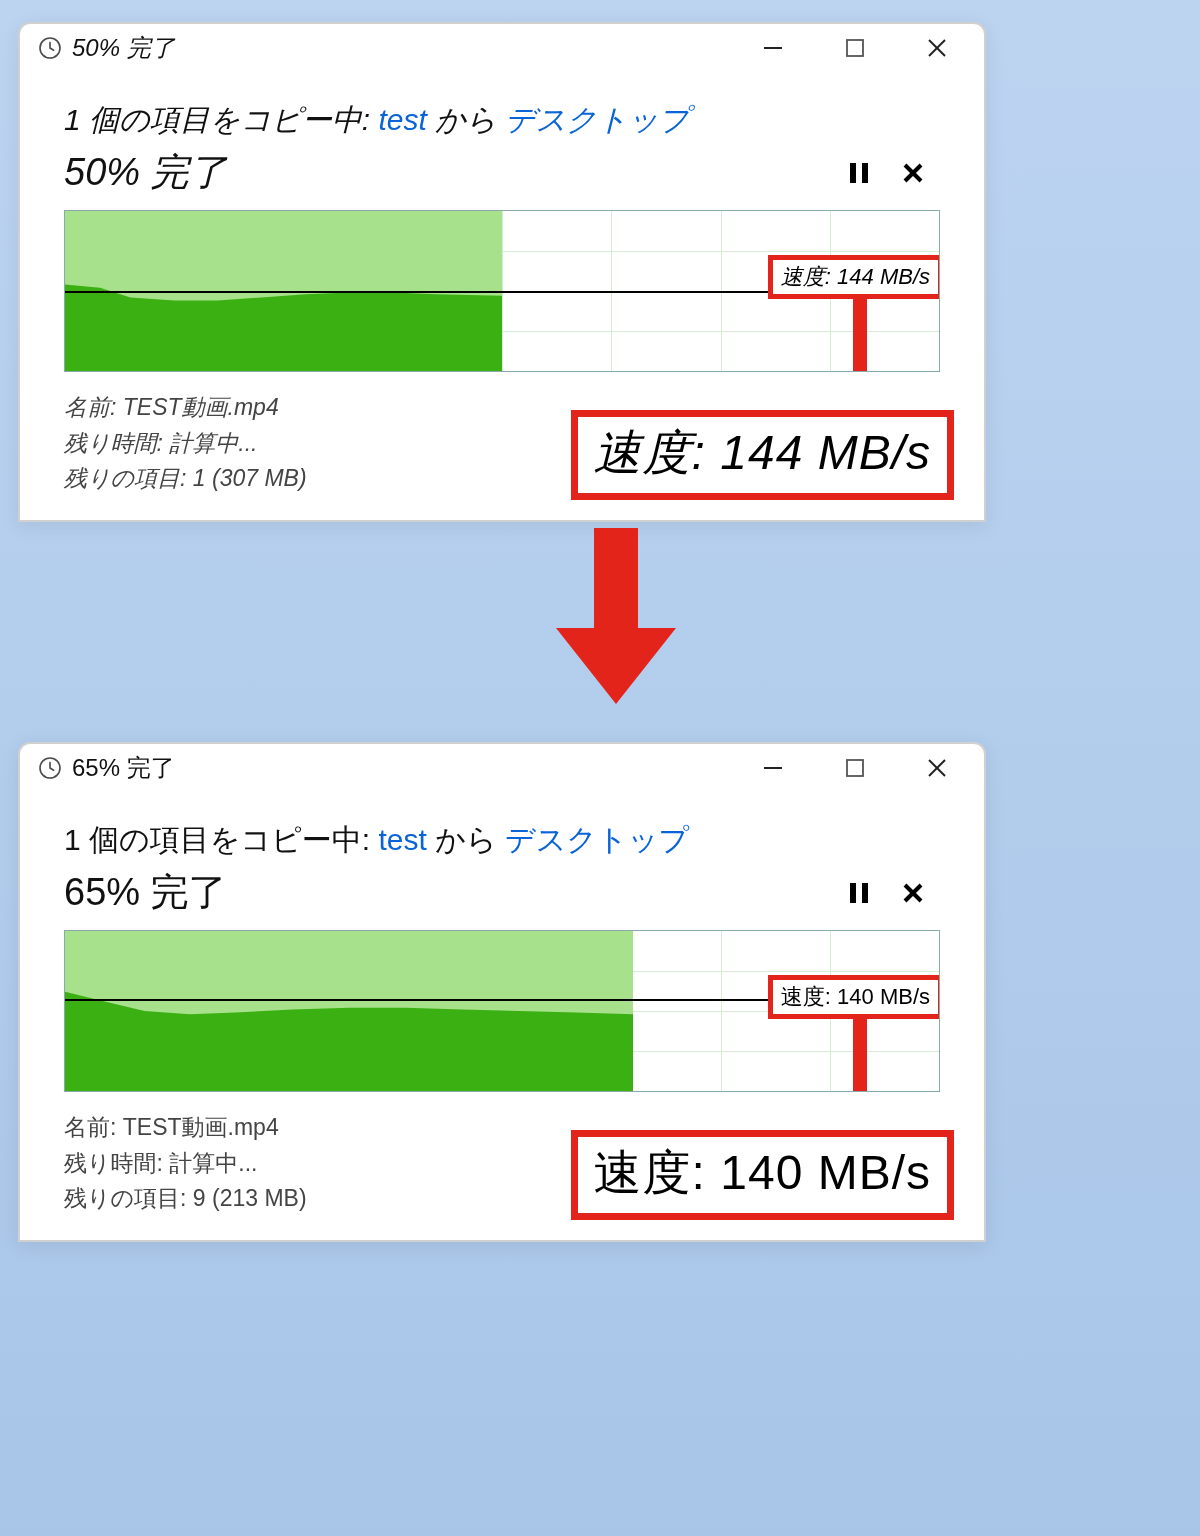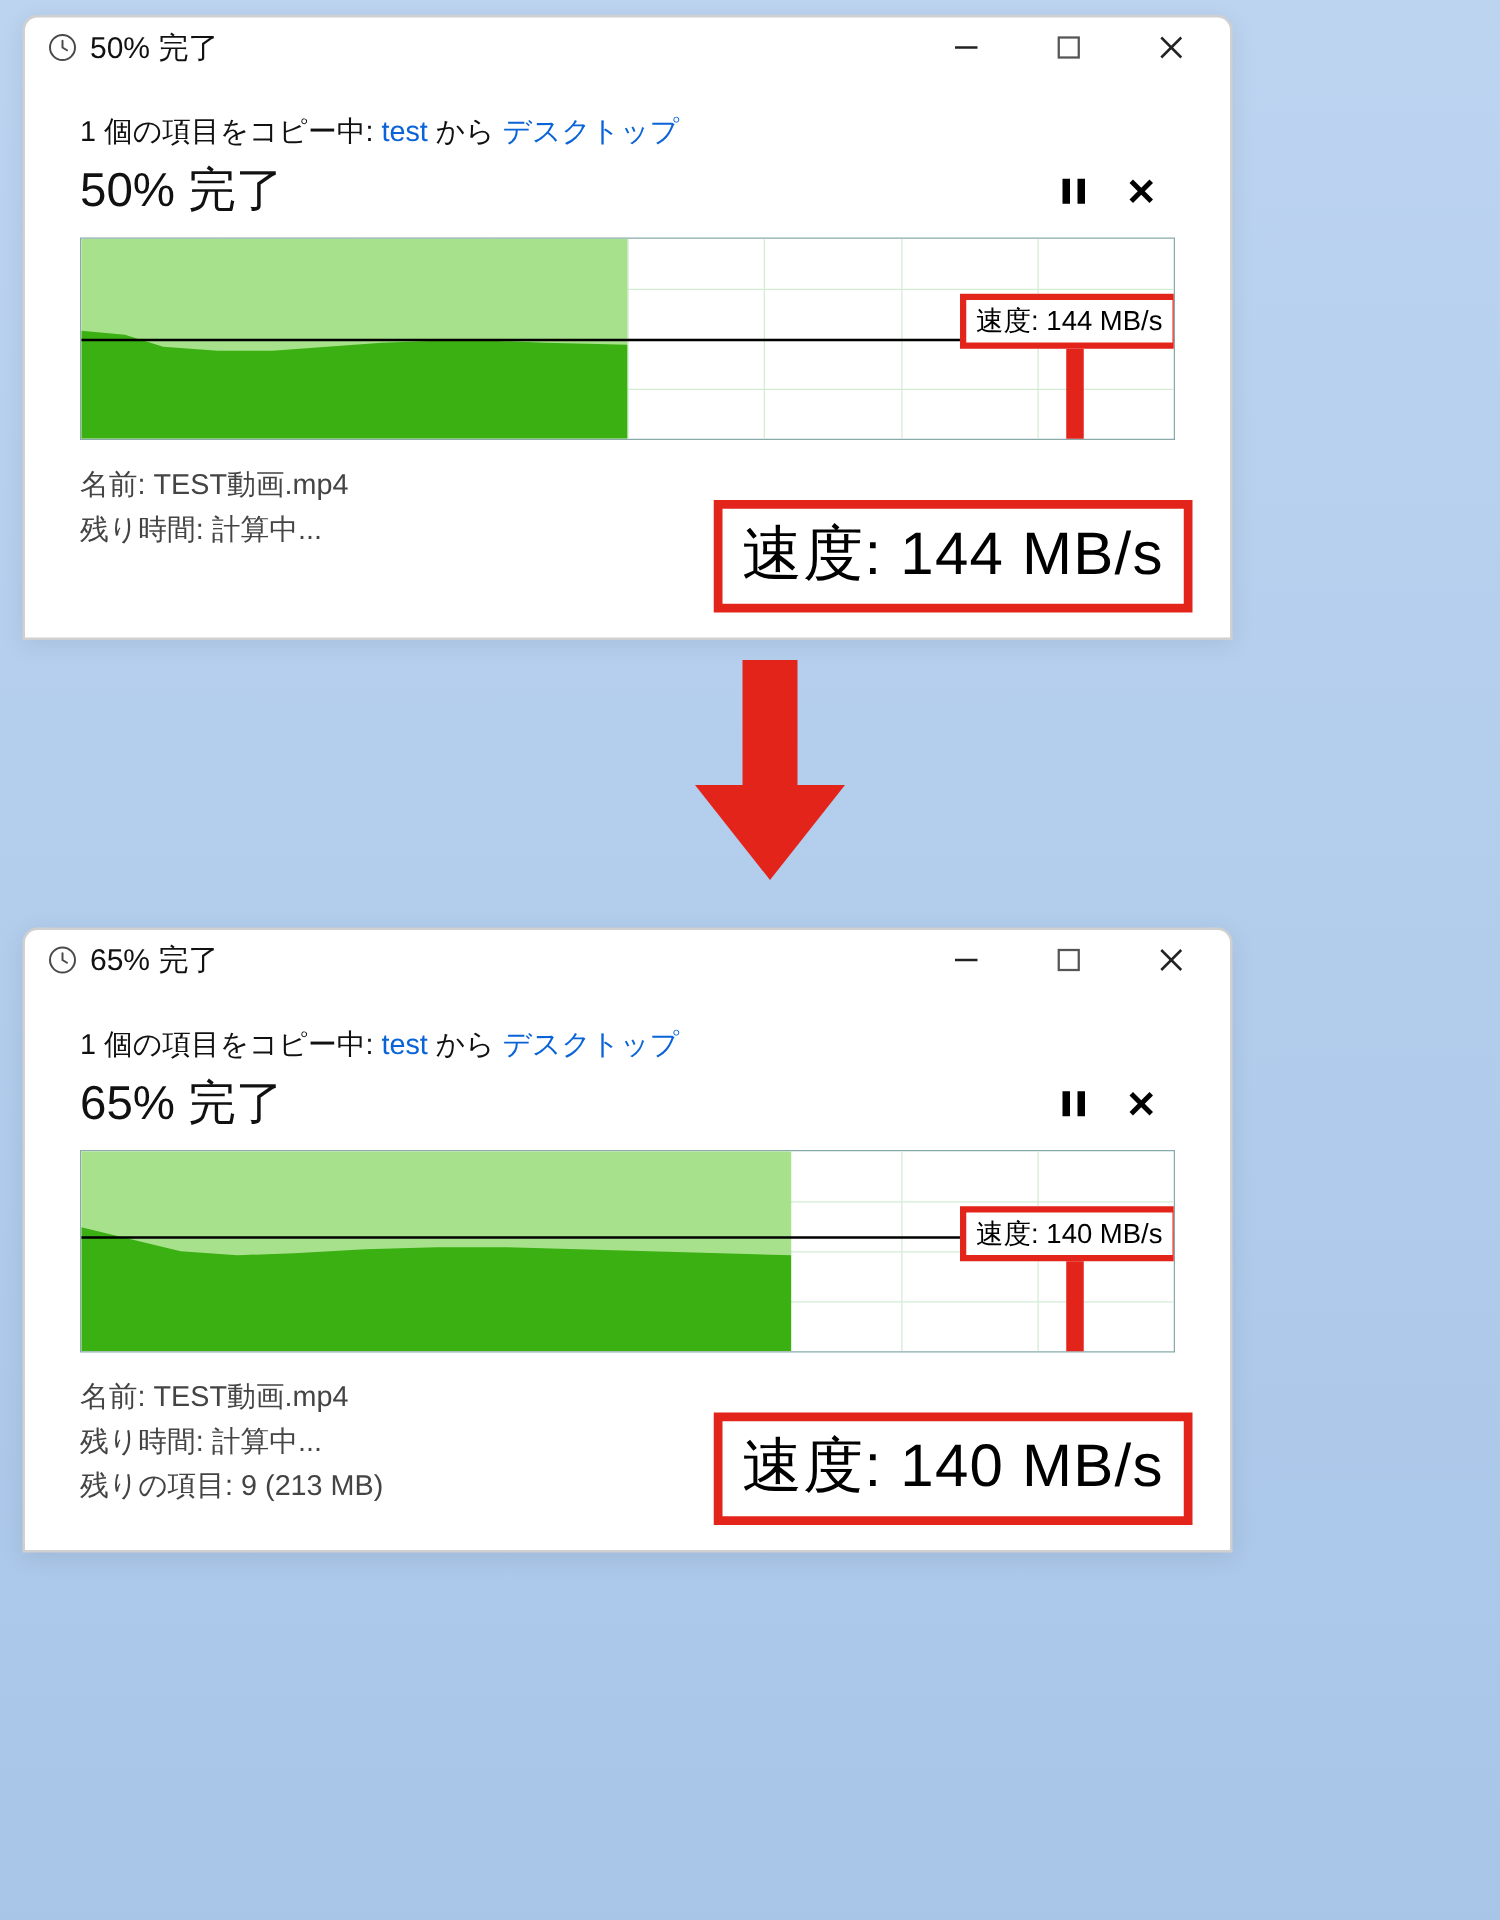--- a/index.html
+++ b/index.html
@@ -14,21 +14,21 @@
   }
   .dialog {
     position: absolute;
     left: 18px;
     width: 968px;
     background: #fff;
     border: 2px solid #d0d0d0;
     border-radius: 12px 12px 0 0;
     box-shadow: 0 4px 20px rgba(0,0,0,.08);
   }
-  .dialog.top { top: 12px; height: 500px; }
+  .dialog.top { top: 22px; height: 500px; font-style: italic; }
   .dialog.bottom { top: 742px; height: 500px; }
 
   .titlebar {
     display: flex;
     align-items: center;
     height: 48px;
     padding: 0 6px 0 18px;
   }
   .titlebar .clock-icon {
     width: 24px; height: 24px;
@@ -48,21 +48,21 @@
     font-weight: 300;
   }
   .win-btn.max { font-size: 18px; }
   .win-btn.close { font-size: 28px; }
 
   .body {
     padding: 28px 44px 0 44px;
   }
 
   .copying-line {
-    font-size: 23px;
+    font-size: 30px;
     color: #111;
   }
   .copying-line .link { color: #0a64d8; }
 
   .pct-row {
     display: flex;
     align-items: center;
     margin-top: 6px;
   }
   .pct-large {
@@ -216,20 +216,21 @@
       </svg>
       <div class="midline" style="top:80px"></div>
       <div class="speed-pill">速度: 144 MB/s</div>
       <div class="red-conn" style="top:82px;height:120px;right:72px"></div>
     </div>
 
     <div class="below-chart">
       <div class="info-col">
         <div><span>名前:</span>&nbsp;<span>TEST動画.mp4</span></div>
         <div><span>残り時間:</span>&nbsp;<span>計算中...</span></div>
+        <div><span>残りの項目:</span>&nbsp;<span>1 (307 MB)</span></div>
       </div>
     </div>
   </div>
 
   <div class="big-speed" style="right:30px; top:386px;">速度: 144 MB/s</div>
 </div>
 
 <div class="arrow-down">
   <svg width="120" height="180">
     <rect x="38" y="0" width="44" height="100" fill="#e3241b"></rect>

